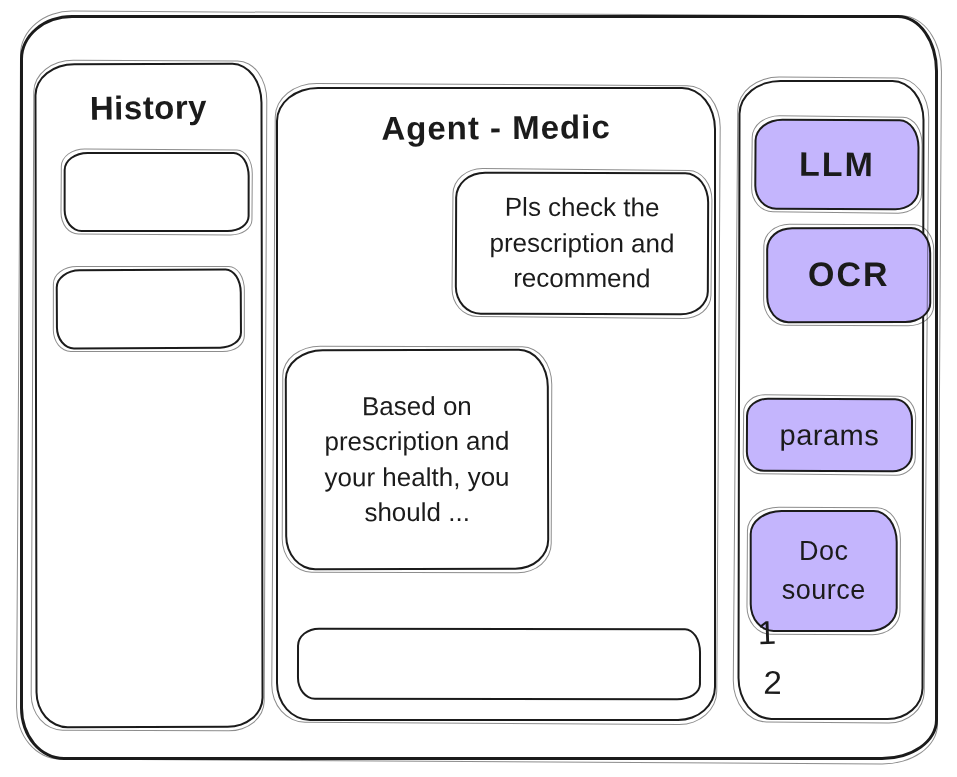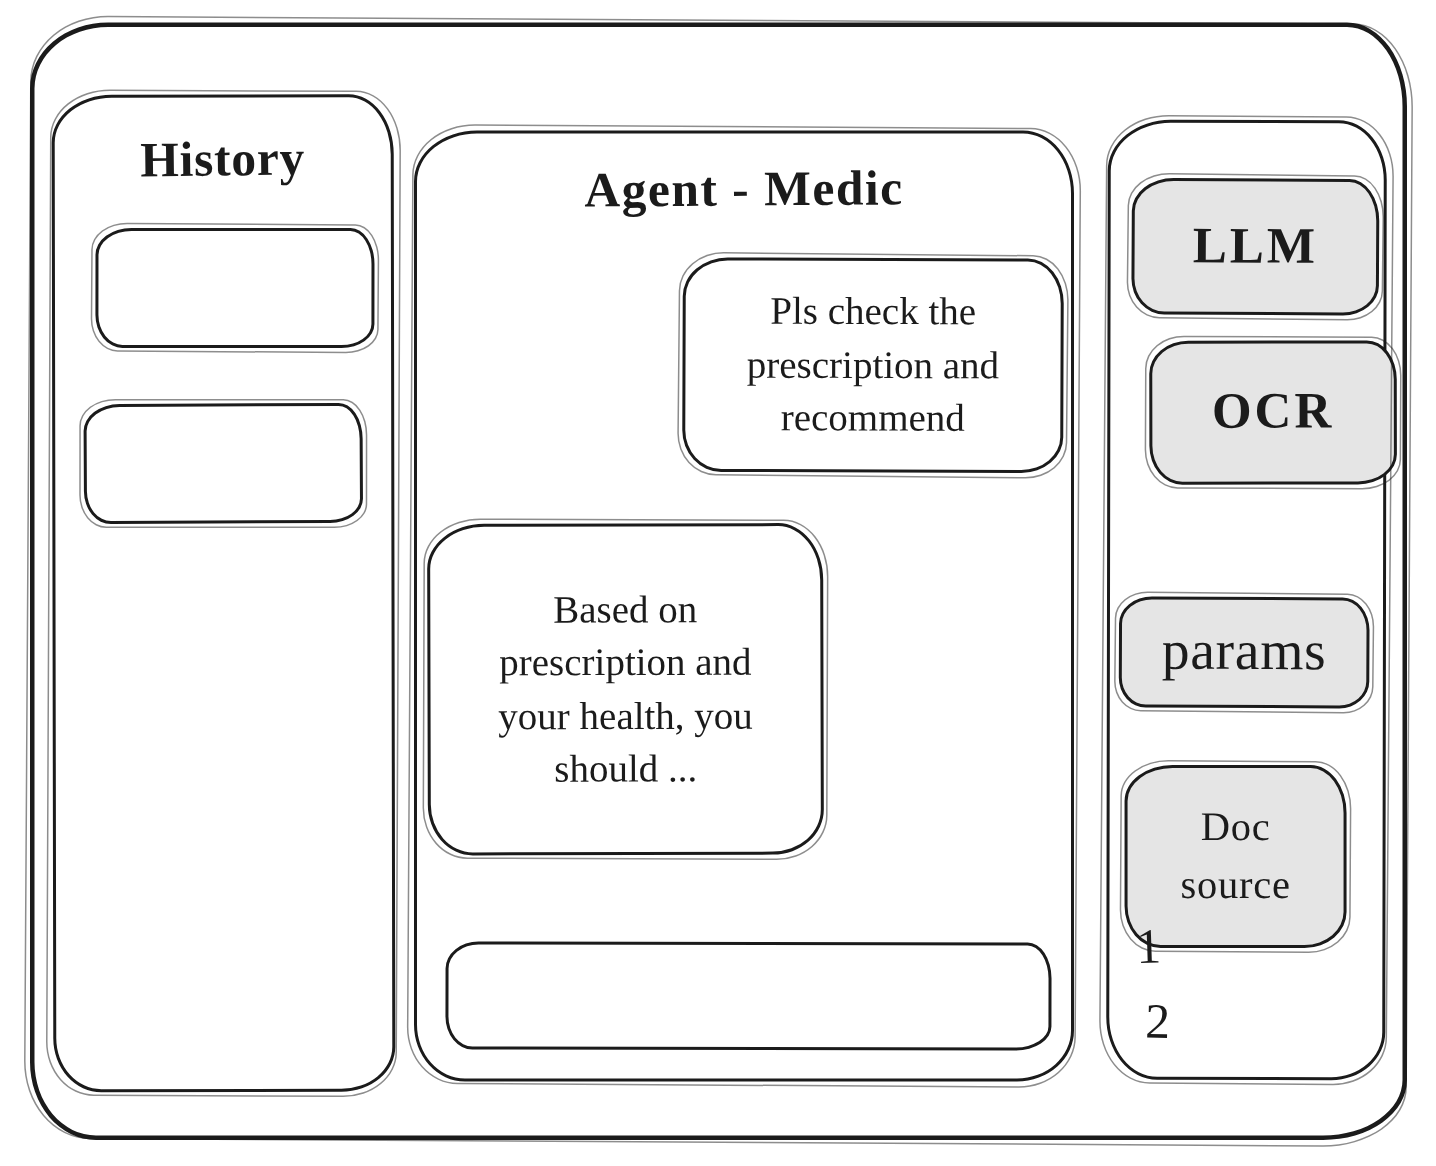--- a/index.html
+++ b/index.html
@@ -5,21 +5,21 @@
   html, body {
     margin: 0;
     padding: 0;
     background: #ffffff;
   }
   .canvas {
     position: relative;
     width: 957px;
     height: 777px;
     background: #ffffff;
-    font-family: Liberation Serif, serif;
+    font-family: Liberation Sans, sans-serif;
     color: #1b1b1b;
     overflow: hidden;
   }
   
   .sk {
     position: absolute;
     box-sizing: border-box;
     background: #ffffff;
     border: 2.7px solid #1b1b1b;
   }
@@ -100,21 +100,21 @@
   
   .tpanel {
     left: 738px; top: 80px; width: 186px; height: 640px;
     border-radius: 42px 32px 36px 34px / 34px 40px 32px 42px;
     transform: rotate(0.1deg);
   }
   .tool-btn {
     position: absolute;
     display: flex; align-items: center; 
     box-sizing: border-box;
-    background: #e5e5e5;
+    background: #c4b5fd;
     border: 2.7px solid #1b1b1b;
     color: #1b1b1b;
     font-family: inherit;
     text-align: center;
     line-height: 1.45;
     cursor: pointer;
     padding: 4px 12px;
   }
   .btn-llm {
     left: 14px; top: 37px; width: 165px; height: 91px;
@@ -125,21 +125,21 @@
   .btn-ocr {
     left: 14px; top: 145px; width: 165px; height: 96px;
     border-radius: 26px 20px 26px 22px / 22px 26px 20px 26px;
     font-size: 34px; font-weight: bold; letter-spacing: 2px;
     transform: rotate(-0.2deg);
     margin-left: 12px;
   }
   .btn-params {
     left: 6px; top: 316px; width: 167px; height: 74px;
     border-radius: 22px 18px 20px 18px / 18px 22px 18px 20px;
-    font-size: 37px; letter-spacing: 0.5px;
+    font-size: 29px; letter-spacing: 0.5px;
     transform: rotate(0.15deg);
   }
   .btn-doc {
     left: 10px; top: 428px; width: 148px; height: 122px;
     border-radius: 32px 24px 28px 24px / 24px 32px 24px 28px;
     font-size: 27px; letter-spacing: 0.5px;
     transform: rotate(-0.1deg);
   }
   .btn-label { display: block; width: 100%; text-align: center; }
   .doc-num {

